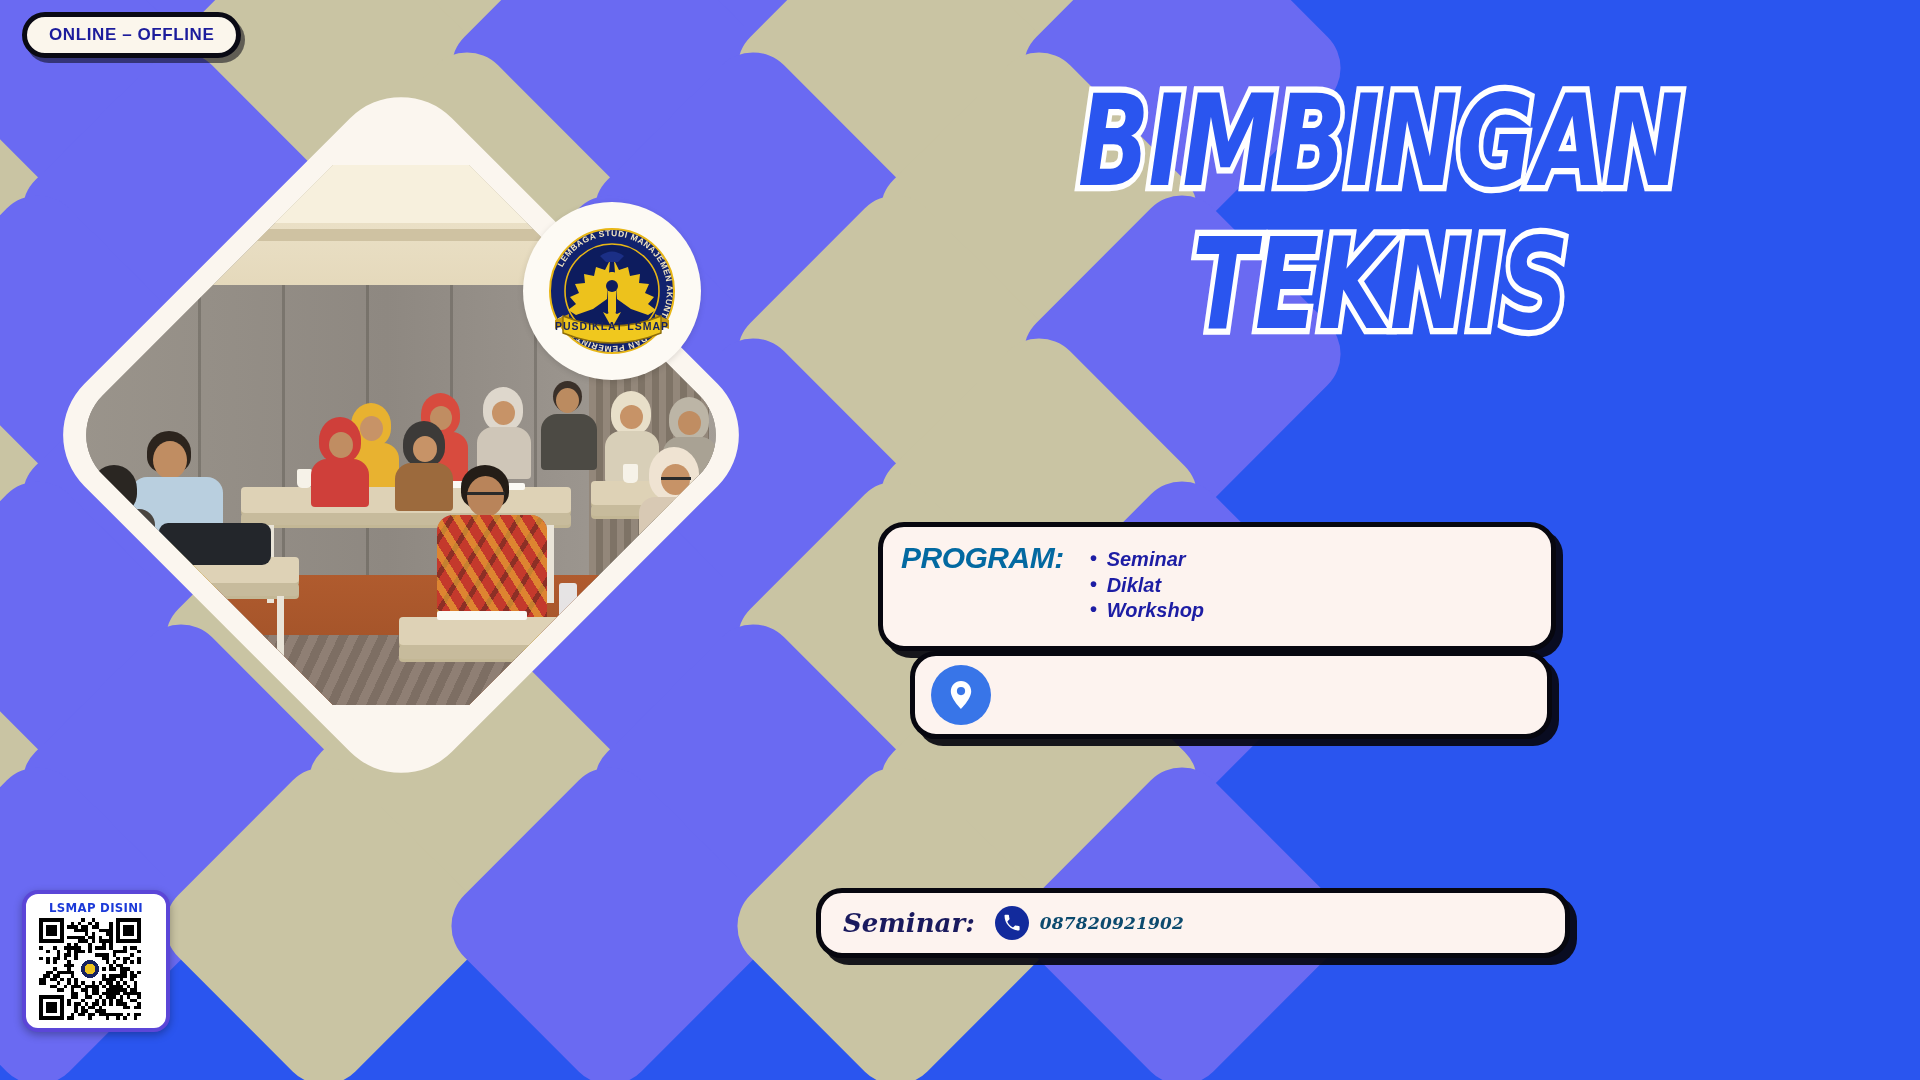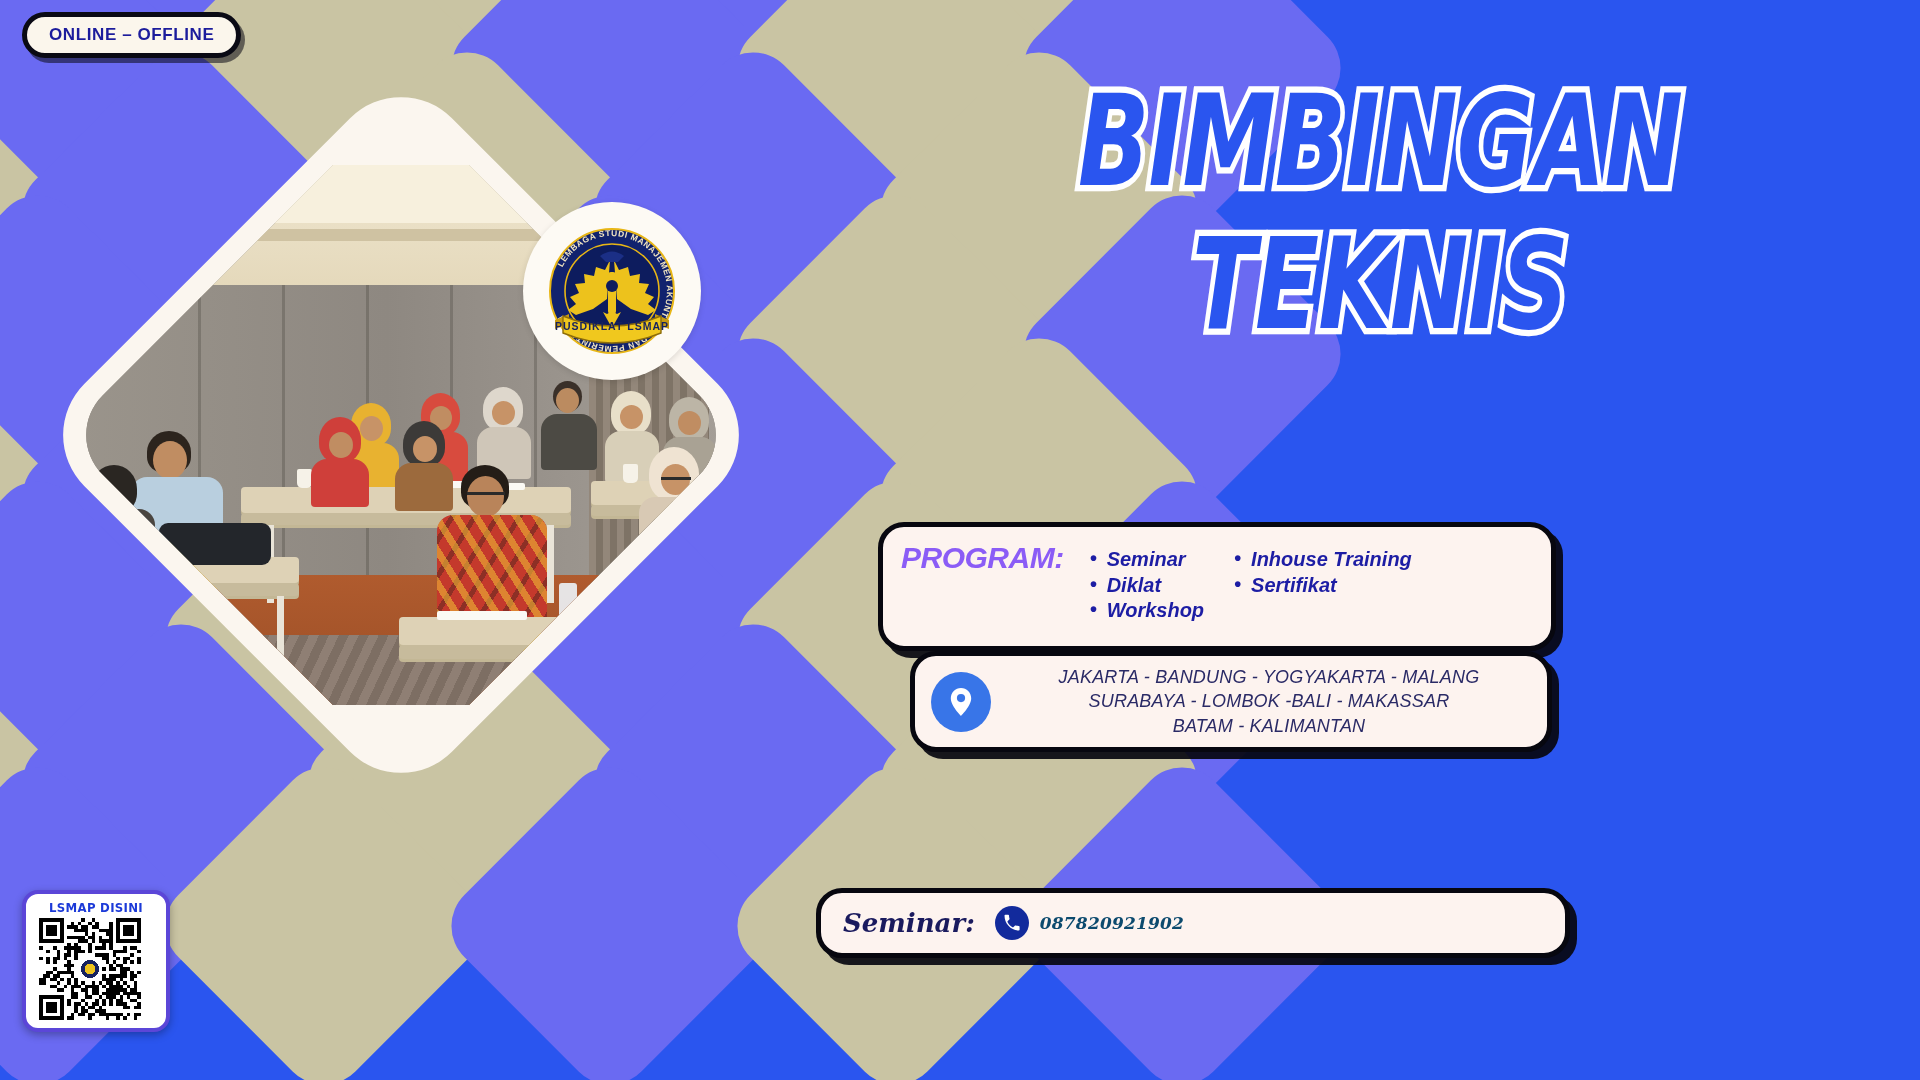--- a/index.html
+++ b/index.html
@@ -120,21 +120,21 @@
 
   
   .card{
     position:absolute;background:#fdf3ef;border:5px solid #07070f;
     border-radius:26px;box-shadow:7px 7px 0 rgba(7,7,15,.92);
   }
 
   #program-card{left:-122px;top:516px;width:632px;padding:12px 18px 14px;}
   #program-row{display:flex;align-items:flex-start;gap:18px;}
   #program-label{
-    font-size:30px;font-weight:bold;color:#8b5cf6;white-space:nowrap;
+    font-size:30px;font-weight:bold;color:#0369a1;white-space:nowrap;
     line-height:1.28;letter-spacing:-.5px;
   }
   .prog-col{list-style:none;margin:8px;padding:0;}
   .prog-col li{
     font-size:20px;font-weight:bold;color:#1d1da4;line-height:1.28;
     white-space:nowrap;position:relative;padding-left:17px;
   }
   .prog-col li::before{content:"•";position:absolute;left:0;top:-1px;font-size:20px;}
   #prog-col-2{margin-left:4px;}
 
@@ -391,40 +391,31 @@
   </div>
 
   <div class="card" id="program-card">
     <div id="program-row">
       <div id="program-label">PROGRAM:</div>
       <ul class="prog-col" id="prog-col-1">
         <li>Seminar</li>
         <li>Diklat</li>
         <li>Workshop</li>
       </ul>
-      <ul class="prog-col" id="prog-col-2">
-        <li>Inhouse Training</li>
-        <li>Sertifikat</li>
-      </ul>
     </div>
   </div>
 
   <div class="card" id="location-card">
     <div id="location-row">
       <div id="loc-pin-circle">
         <svg width="34" height="34" viewBox="0 0 24 24" aria-hidden="true">
           <path d="M12 2.2c-4 0-7.2 3.2-7.2 7.2 0 5.4 7.2 12.4 7.2 12.4s7.2-7 7.2-12.4c0-4-3.2-7.2-7.2-7.2z" fill="#ffffff"></path>
           <circle cx="12" cy="9.2" r="2.9" fill="#3875e8"></circle>
         </svg>
       </div>
-      <div id="loc-lines">
-        <div>JAKARTA - BANDUNG - YOGYAKARTA - MALANG</div>
-        <div>SURABAYA - LOMBOK -BALI - MAKASSAR</div>
-        <div>BATAM - KALIMANTAN</div>
-      </div>
     </div>
   </div>
 
   <div class="card" id="contact-card">
     <div id="contact-row">
       <div id="contact-label">Seminar:</div>
 
       <div class="contact-item">
         <div class="contact-icon" id="phone-icon-circle">
           <svg width="20" height="20" viewBox="0 0 24 24" aria-hidden="true">

